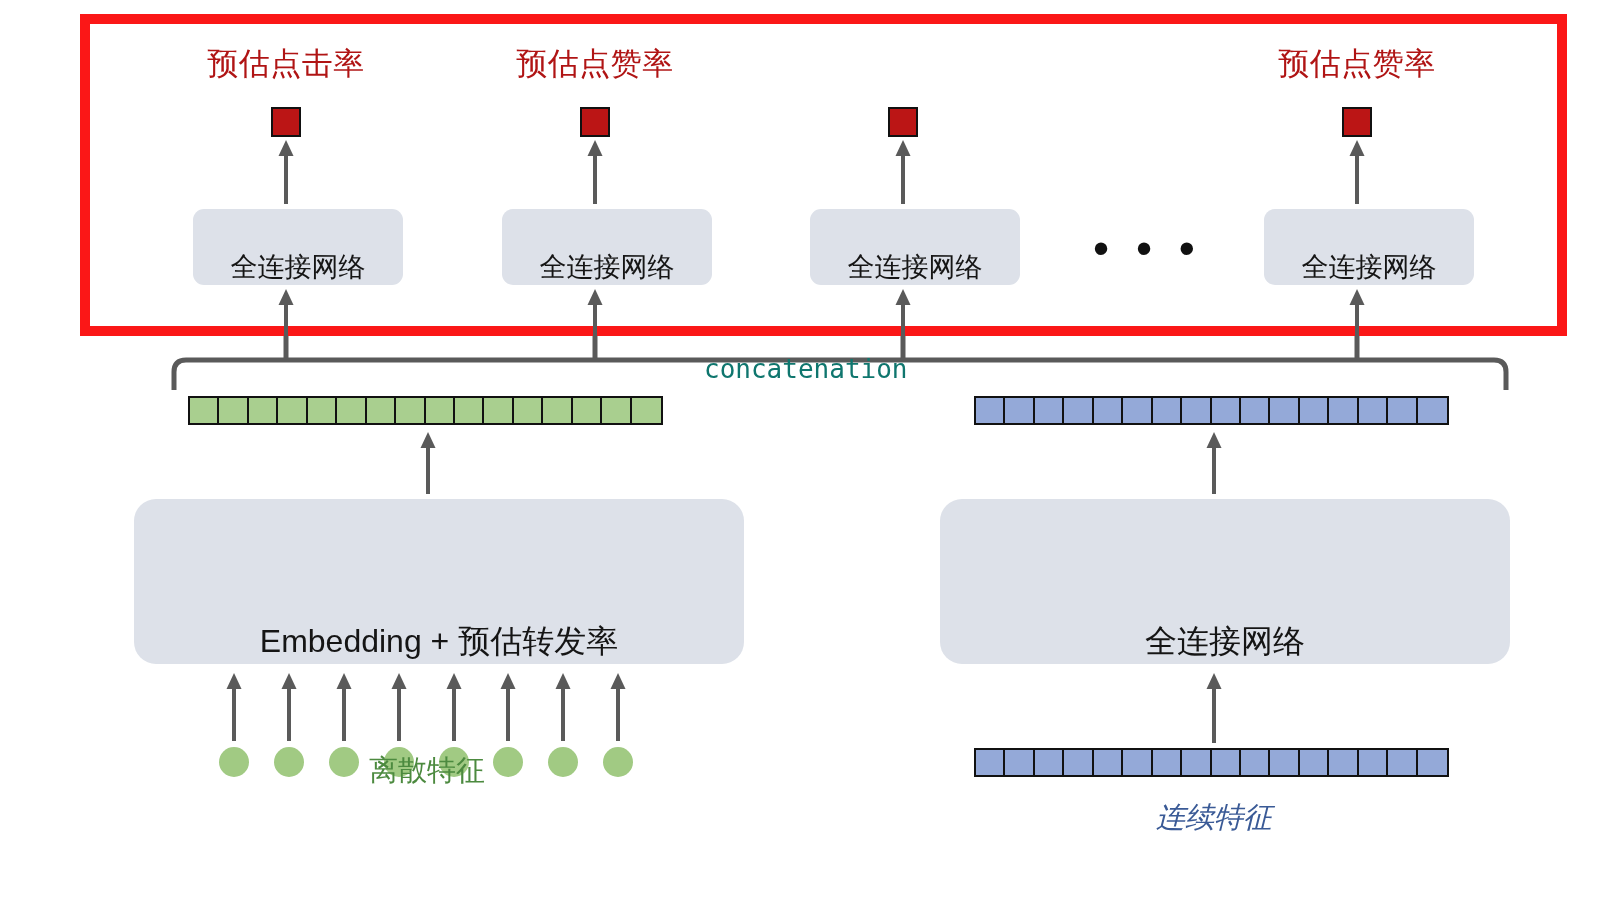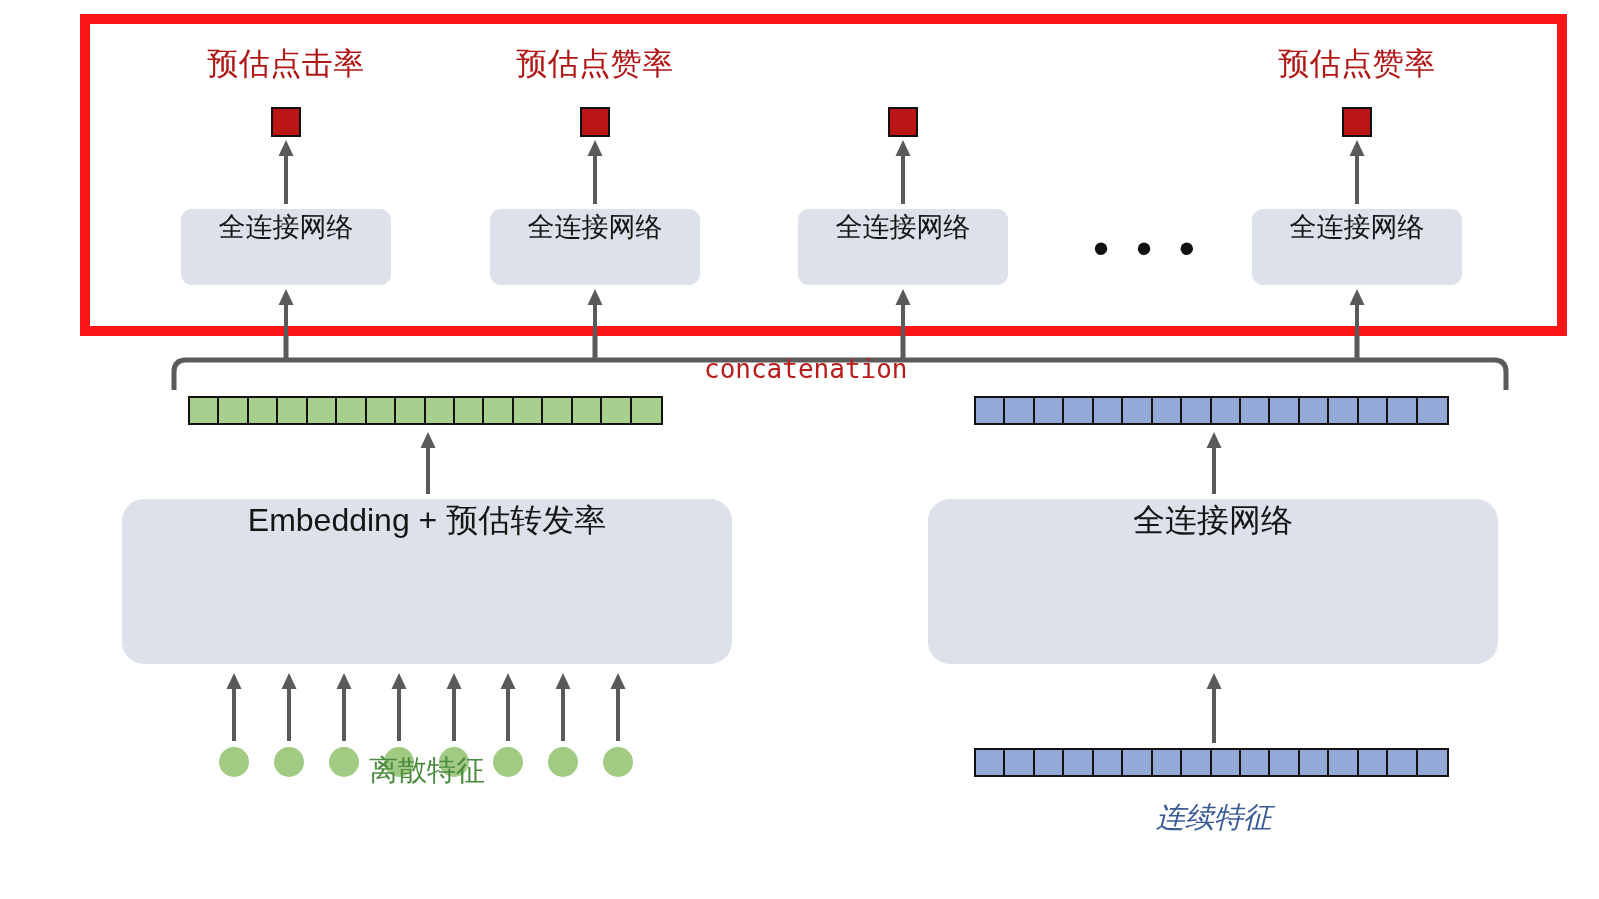--- a/index.html
+++ b/index.html
@@ -51,26 +51,27 @@
     border: 2.5px solid #111111;
     box-sizing: border-box;
     z-index: 7;
   }
 
   
   .fc-box {
     background: #dde1e9;
     border-radius: 11px;
     display: flex;
-    align-items: flex-start;
+    align-items: flex-end;
     justify-content: center;
     color: #151515;
     font-size: 27px;
     white-space: nowrap;
     z-index: 7;
+    margin-left: 12px;
   }
   .fc-box.big {
     font-size: 32px;
     border-radius: 22px;
     z-index: 2;
   }
 
   
   .arrow {
     z-index: 6;
@@ -83,21 +84,21 @@
     font-size: 46px;
     line-height: 20px;
     letter-spacing: 7px;
     z-index: 7;
     white-space: nowrap;
   }
 
   
   #concat-bracket { z-index: 3; }
   #concat-label {
-    color: #b91c1c;
+    color: #0f766e;
     font-family: "DejaVu Sans Mono", "Liberation Mono", monospace;
     font-size: 26px;
     line-height: 26px;
     white-space: nowrap;
     z-index: 4;
   }
 
   
   .vector {
     display: flex;

